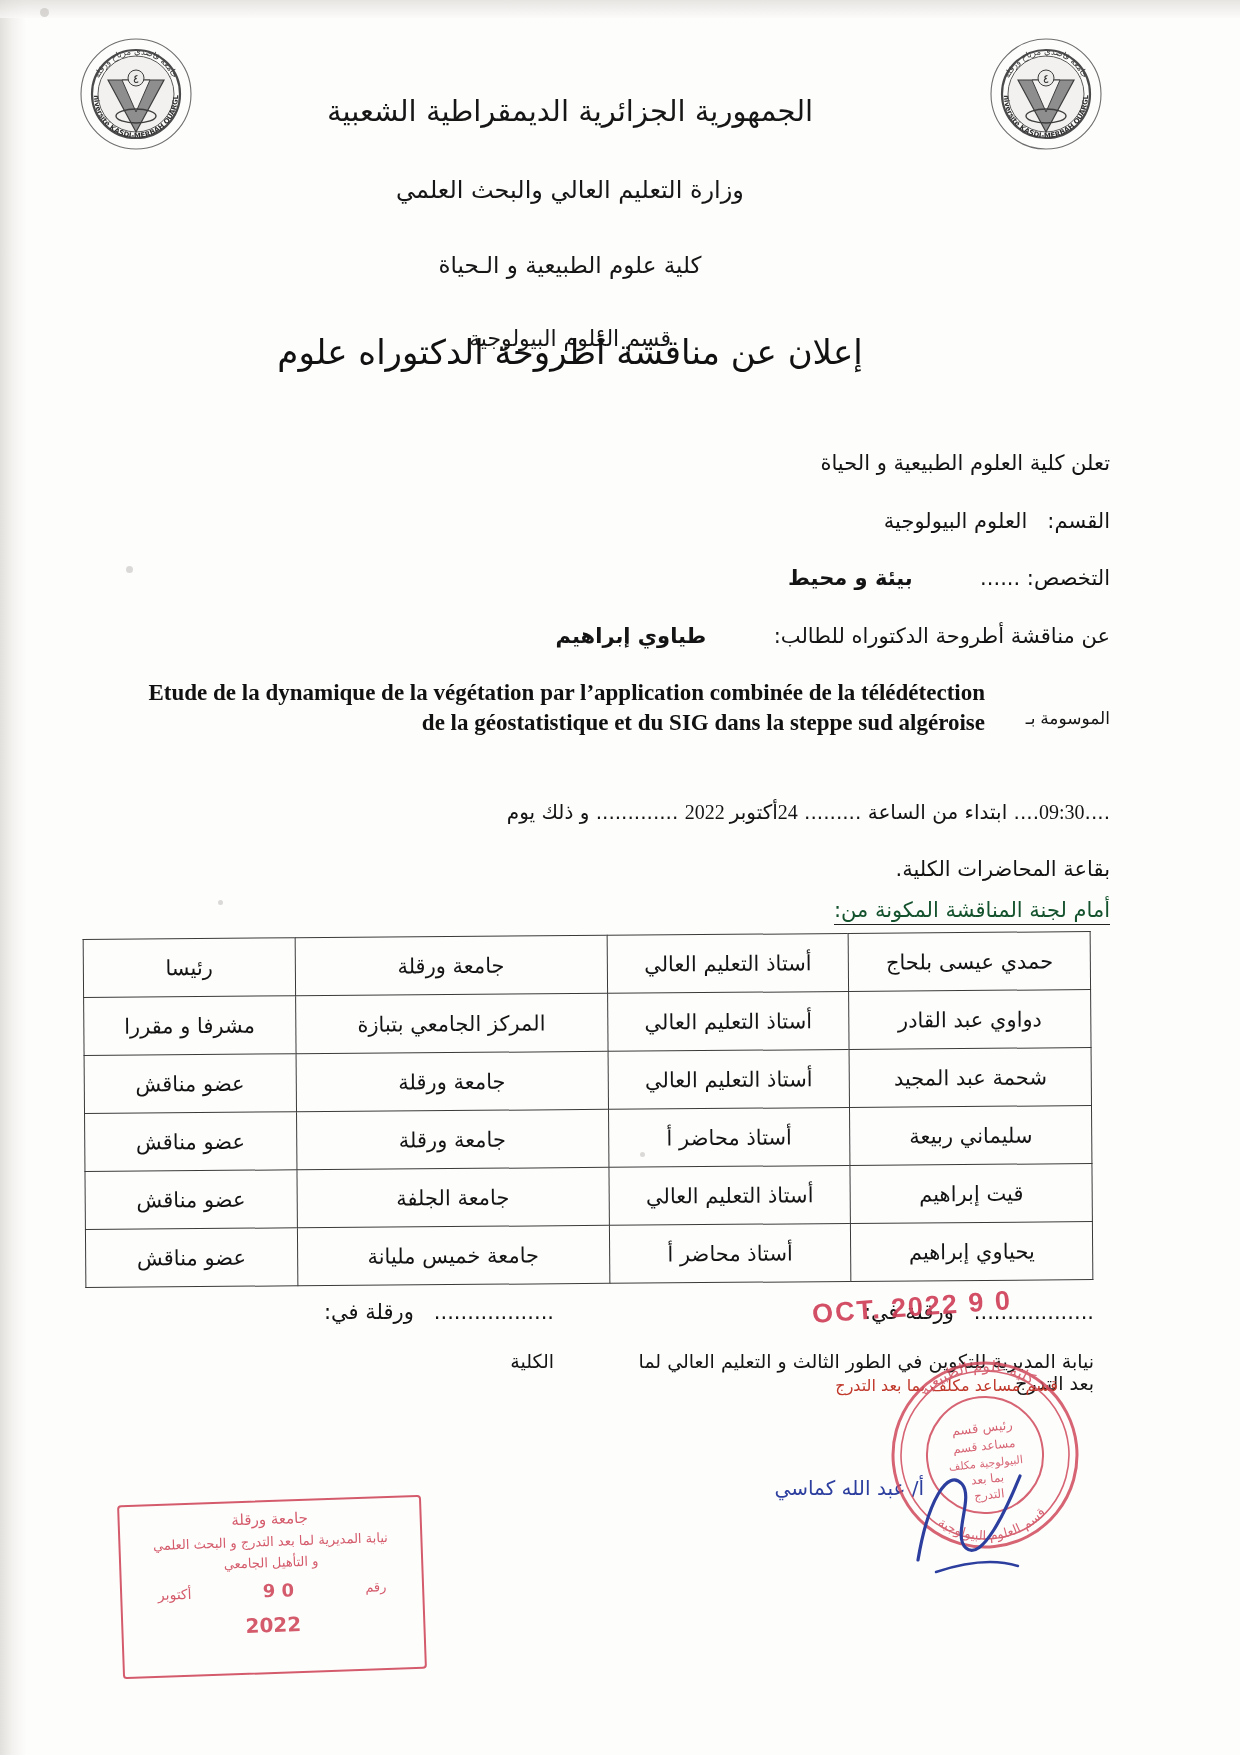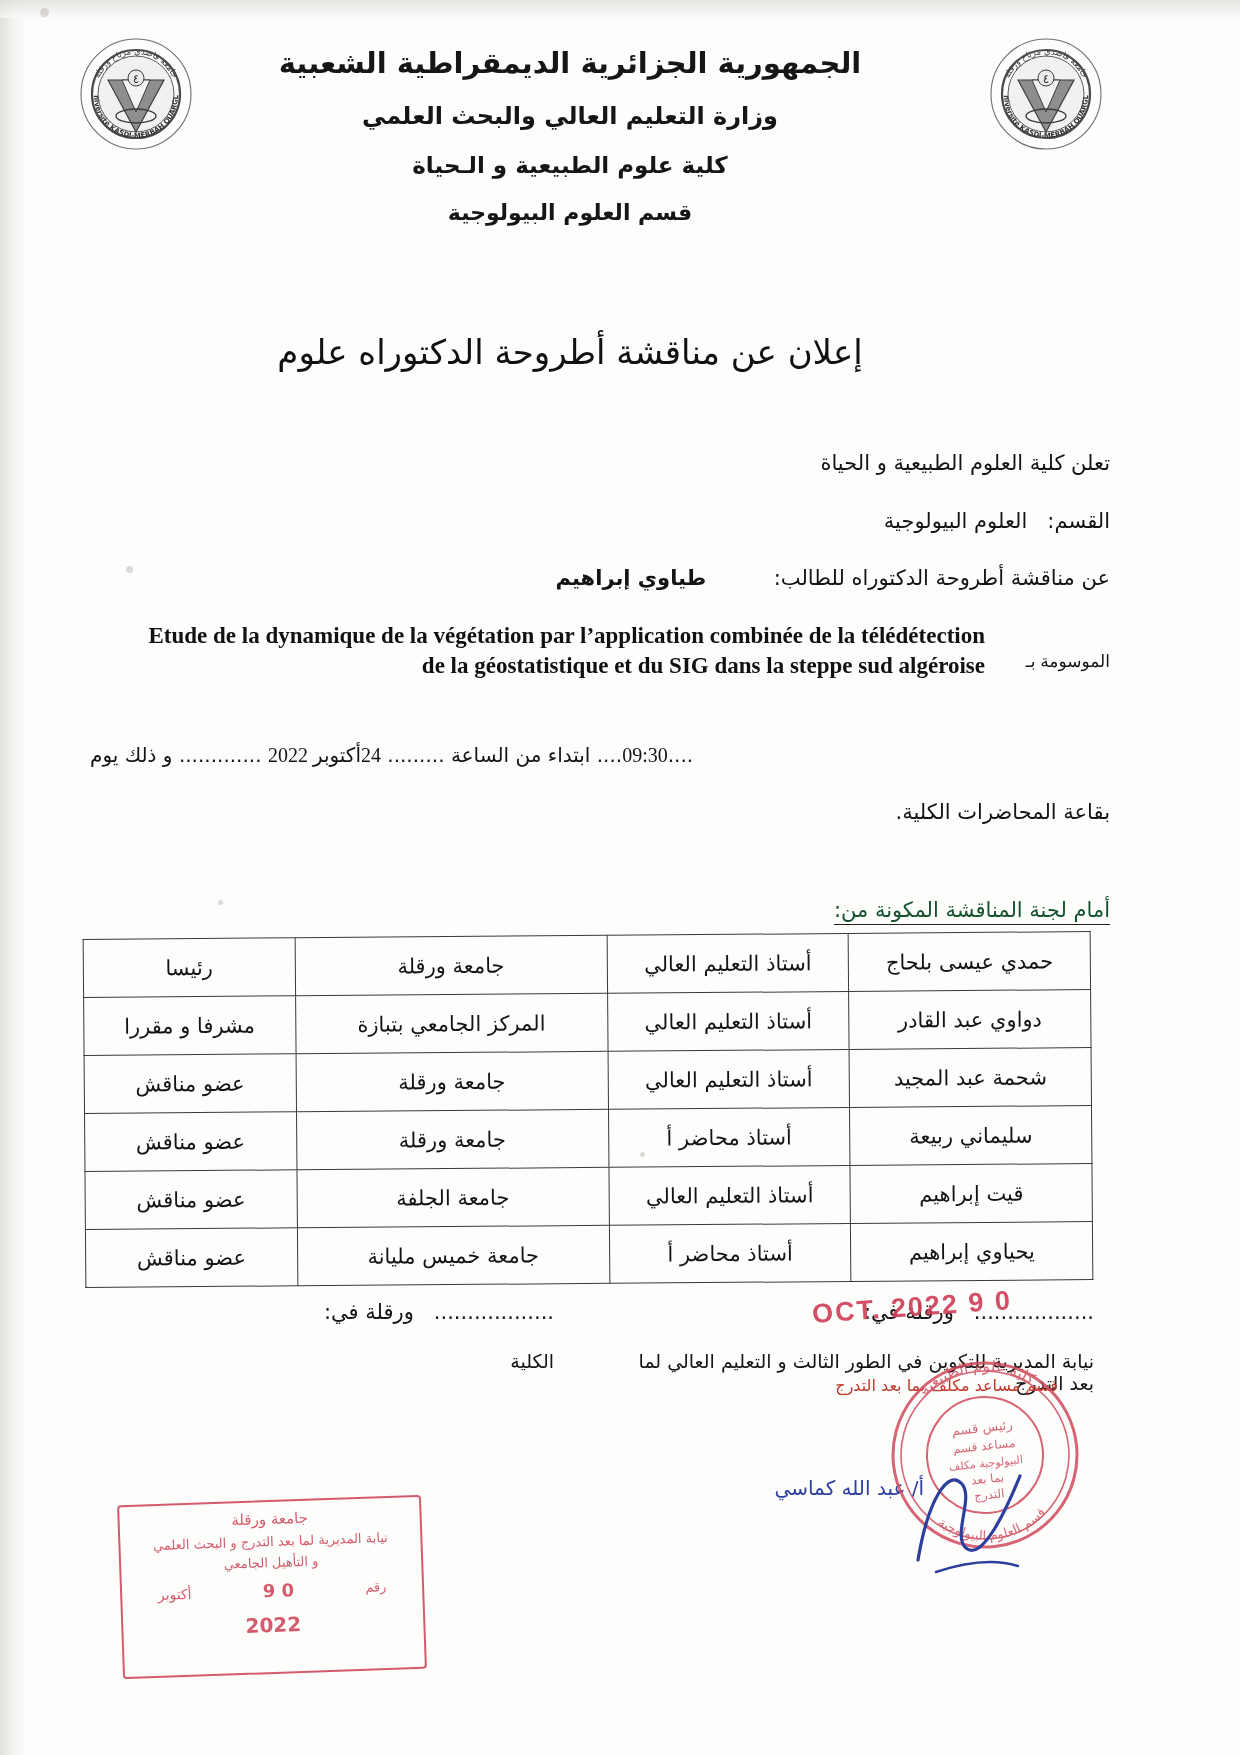--- a/index.html
+++ b/index.html
@@ -57,23 +57,24 @@
   
   .header {
     position: absolute;
     left: 170px;
     top: 46px;
     width: 800px;
     text-align: center;
   }
   .header-line {
     font-family: "DejaVu Sans", sans-serif;
-    font-weight: bold;
+    font-weight: normal;
     color: #161616;
     letter-spacing: 0px;
+    margin-top: 48px;
   }
   .hl-1 { font-size: 29px; margin-bottom: 22px; }
   .hl-2 { font-size: 24px; margin-bottom: 22px; }
   .hl-3 { font-size: 24px; margin-bottom: 22px; }
   .hl-4 { font-size: 23px; margin-bottom: 22px; }
   .hl-5 { font-size: 22px; margin-bottom: 0; }
 
   .doc-title {
     position: absolute;
     left: 170px;
@@ -127,21 +128,21 @@
     direction: ltr;
     text-align: right;
     font-family: "Liberation Serif", serif;
     font-weight: bold;
     font-size: 23px;
     line-height: 1.32;
     color: #111;
   }
 
   .date-row {
-    text-align: left;
+    text-align: right;
     margin-bottom: 30px;
     font-size: 20px;
   }
   .date-row .num { font-family: "Liberation Serif", serif; }
 
   
   .jury-intro {
     position: absolute;
     left: 90px;
     top: 898px;
@@ -334,20 +335,26 @@
     <div class="brow">
       <span>تعلن كلية العلوم الطبيعية و الحياة</span>
     </div>
 
     <div class="brow">
       <span class="lbl">القسم:</span>
       <span>&nbsp;</span>
       <span class="lbl">العلوم البيولوجية</span>
     </div>
 
+    <div class="brow">
+      <span class="lbl">التخصص:</span>
+      <span class="dots">......</span>
+      <span class="sp-wide"></span>
+      <span class="val">بيئة و محيط</span>
+    </div>
 
     <div class="brow">
       <span class="lbl">عن مناقشة أطروحة الدكتوراه للطالب:</span>
       <span class="sp-wide"></span>
       <span class="val">طياوي إبراهيم</span>
     </div>
 
     <div class="thesis-row">
       <div class="thesis-label">الموسومة بـ</div>
       <div class="thesis-fr">Etude de la dynamique de la végétation par l’application combinée de la télédétection de la géostatistique et du SIG dans la steppe sud algéroise</div>

